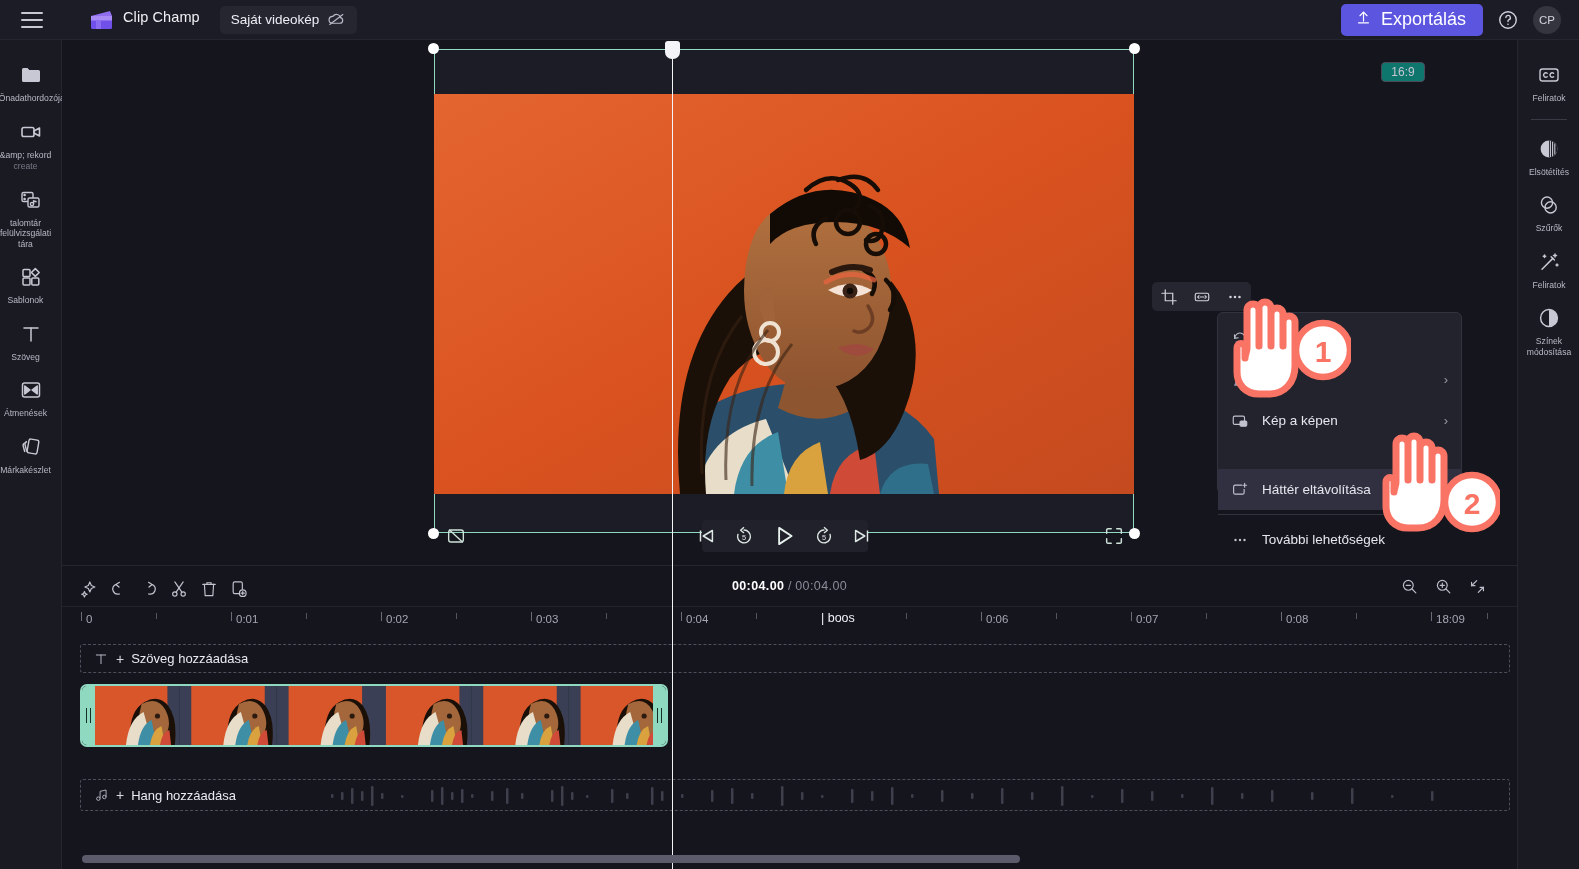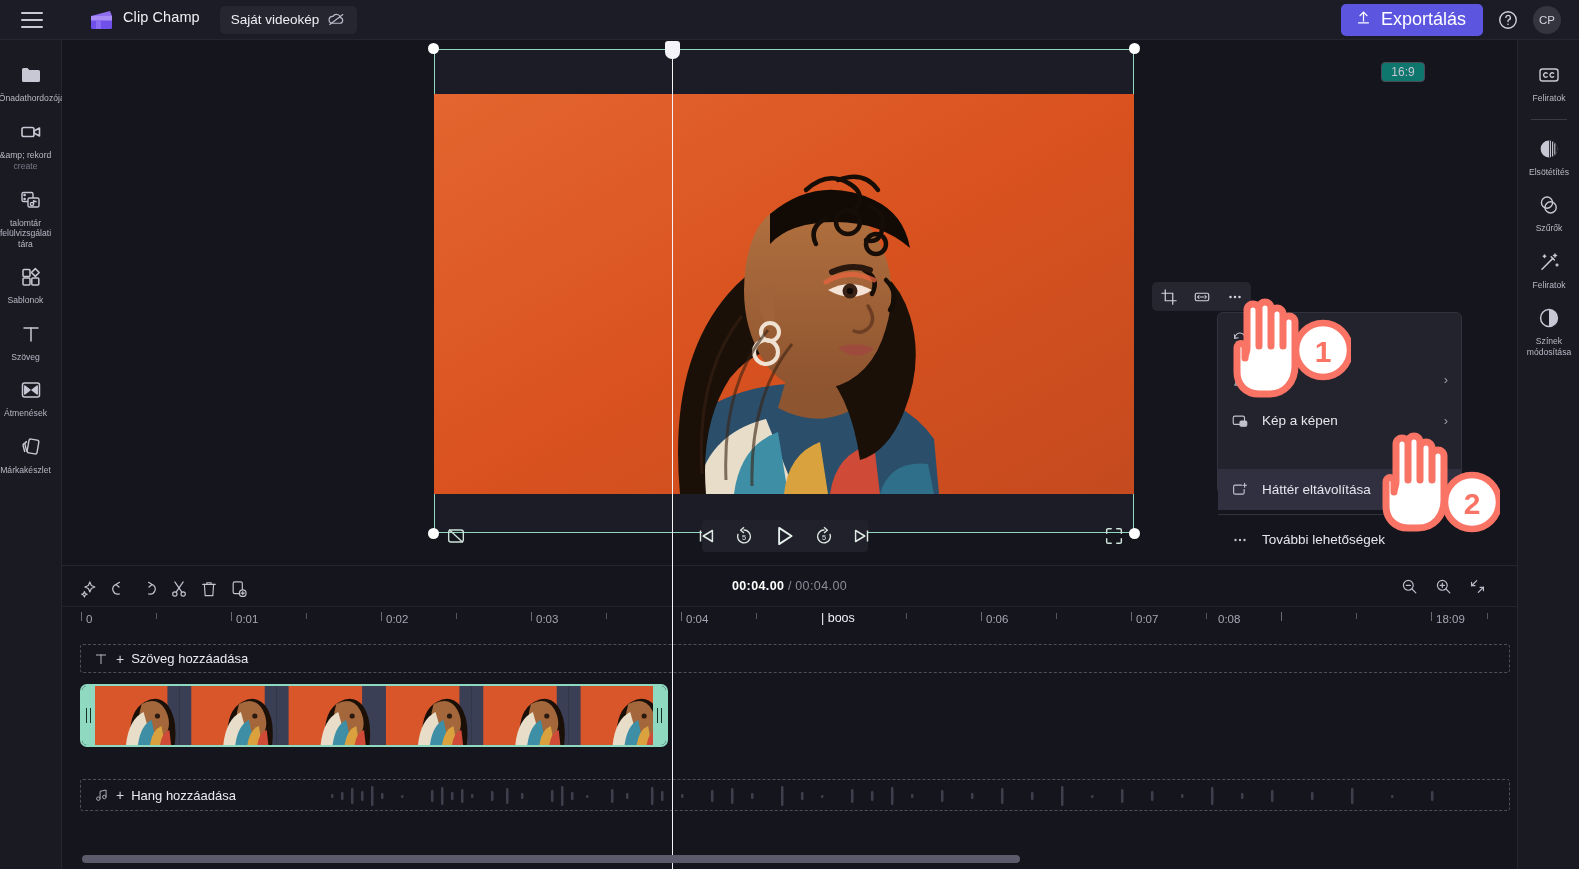--- a/index.html
+++ b/index.html
@@ -769,21 +769,21 @@
       <span class="tick min" style="left:694px"></span>
       <span class="rlabel odd" style="left:759px;top:4px">| boos</span>
       <span class="tick min" style="left:844px"></span>
       <span class="tick" style="left:919px"></span>
       <span class="rlabel" style="left:924px">0:06</span>
       <span class="tick min" style="left:994px"></span>
       <span class="tick" style="left:1069px"></span>
       <span class="rlabel" style="left:1074px">0:07</span>
       <span class="tick min" style="left:1144px"></span>
       <span class="tick" style="left:1219px"></span>
-      <span class="rlabel" style="left:1156px">0:08</span>
+      <span class="rlabel" style="left:1224px">0:08</span>
       <span class="tick min" style="left:1294px"></span>
       <span class="tick" style="left:1369px"></span>
       <span class="rlabel" style="left:1374px">18:09</span>
       <span class="tick min" style="left:1425px"></span>
     </div>
 
     <div class="tracks">
 
       <div class="track-text">
         <span class="track-ph-ic">

